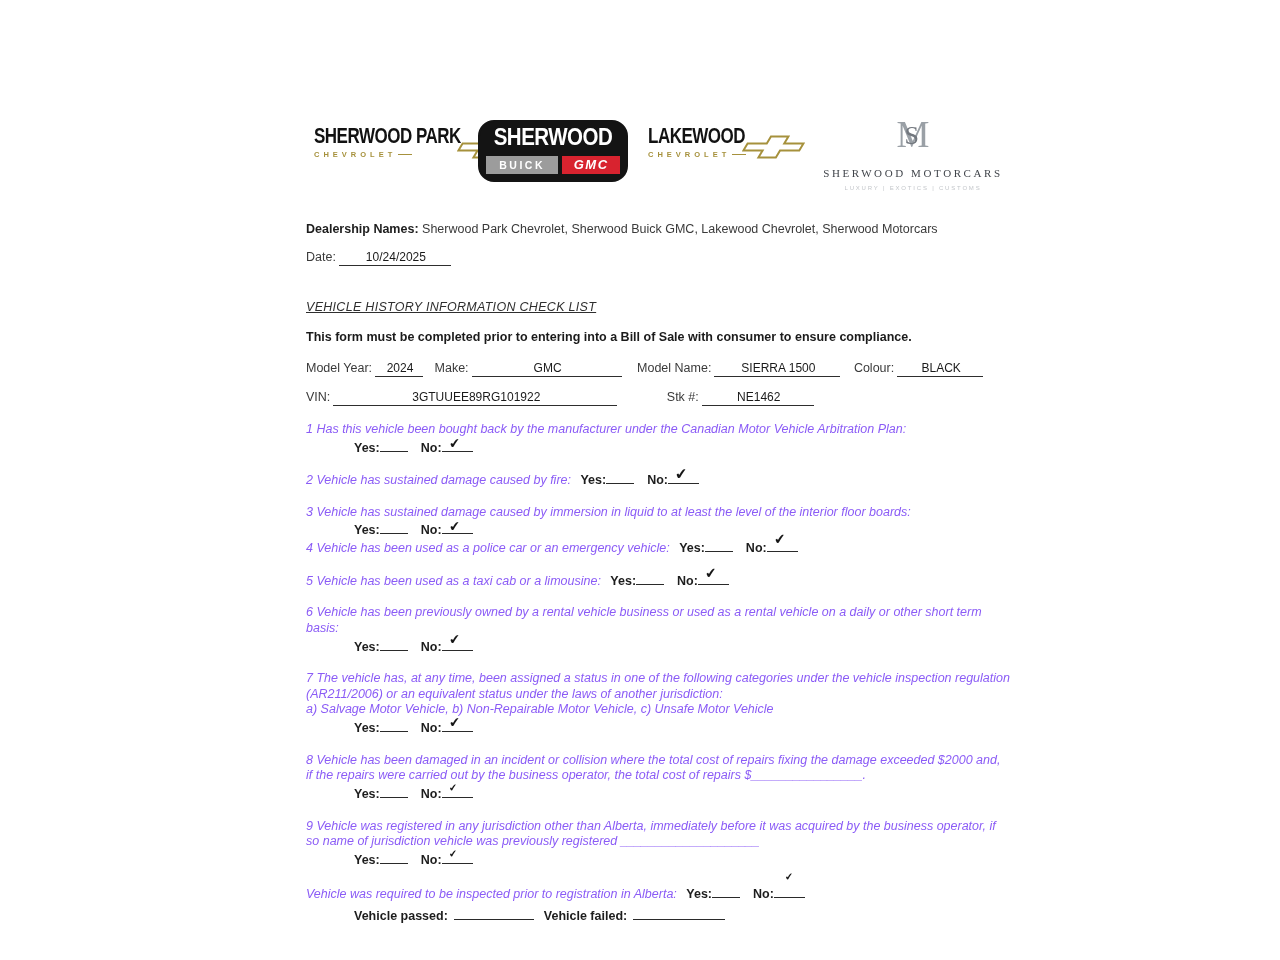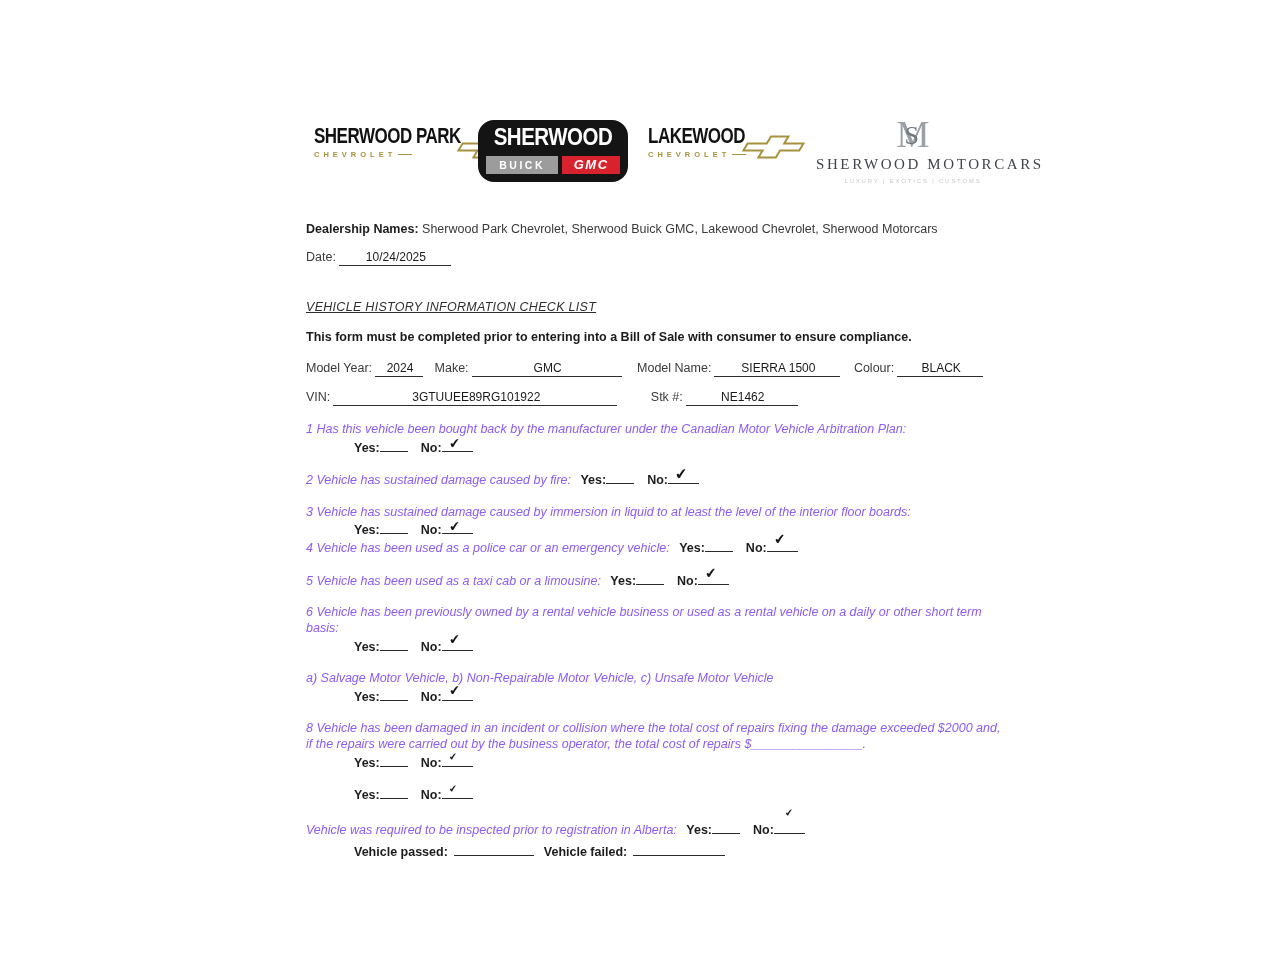--- a/index.html
+++ b/index.html
@@ -26,35 +26,35 @@
   .sbg-buick{background:var(--buick-gray);color:#fff;flex:1.25;text-align:center;
              font-size:10.5px;letter-spacing:2.5px;padding:3px 0 2px;font-weight:700;}
   .sbg-gmc{background:var(--gmc-red);color:#fff;flex:1;text-align:center;
            font-size:13px;letter-spacing:1.5px;padding:1px 0;font-weight:800;font-style:italic;}
 
   .logo-sm{position:absolute;left:510px;top:0;width:194px;text-align:center;}
   .ms{position:relative;height:38px;}
   .ms-m{font-family:"Liberation Serif",serif;font-size:37px;line-height:38px;color:#9aa0a6;}
   .ms-s{position:absolute;left:50%;top:4px;transform:translateX(-58%);
         font-family:"Liberation Serif",serif;font-size:26px;color:#72777e;}
-  .sm-name{font-family:"Liberation Serif",serif;font-size:15px;letter-spacing:2.6px;
-           color:#41454b;margin-top:1px;white-space:nowrap;}
+  .sm-name{font-family:"Liberation Serif",serif;font-size:11px;letter-spacing:2.6px;
+           color:#41454b;margin-top:13px;white-space:nowrap;}
   .sm-tag{font-size:6px;letter-spacing:1.8px;color:#c3c6ca;margin-top:4px;}
 
   
   .dealer{margin-top:38px;}
   .dateline{margin-top:12px;}
   .title{margin-top:34px;font-style:italic;text-decoration:underline;letter-spacing:0.3px;color:#2f2f2f;}
   .notice{margin-top:15px;font-weight:700;color:#1b1b1b;}
 
   
   .row1{margin-top:15px;white-space:nowrap;}
   .row2{margin-top:13px;white-space:nowrap;}
   .lab{margin-right:3px;}
-  .ml8{margin-left:8px;} .ml12{margin-left:12px;} .ml10{margin-left:10px;} .ml30{margin-left:30px;}
+  .ml8{margin-left:8px;} .ml12{margin-left:12px;} .ml10{margin-left:10px;} .ml30{margin-left:46px;}
   .u{display:inline-block;border-bottom:1.2px solid #2e2e2e;min-height:13px;
      padding:0 2px 0 4px;color:#1a1a1a;font-size:12px;vertical-align:baseline;text-align:center;}
   .w48{min-width:42px;} .w150{min-width:144px;} .w95{min-width:120px;} .w85{min-width:80px;}
   .w285{min-width:278px;} .w110{min-width:106px;} .w112{min-width:106px;}
 
   
   .q{margin-top:16px;}
   .q-tight{margin-top:1px;}
   .q-text{color:#8b5cf6;font-style:italic;}
   .yn{padding-left:48px;margin-top:2px;font-weight:700;color:#1d1d1d;white-space:nowrap;}
@@ -191,34 +191,36 @@
   </div>
 
   <div class="q">
     <div class="q-text">6 Vehicle has been previously owned by a rental vehicle business or used as a rental vehicle on a daily or other short term basis:</div>
     <div class="yn">
       <span>Yes:</span><span class="blank"></span><span class="gap"></span><span>No:</span><span class="blank nb"><span class="check c6">✔</span></span>
     </div>
   </div>
 
   <div class="q">
+    <div class="q-text">7 The vehicle has, at any time, been assigned a status in one of the following categories under the vehicle inspection regulation (AR211/2006) or an equivalent status under the laws of another jurisdiction:</div>
     <div class="q-text">a) Salvage Motor Vehicle, b) Non-Repairable Motor Vehicle, c) Unsafe Motor Vehicle</div>
     <div class="yn">
       <span>Yes:</span><span class="blank"></span><span class="gap"></span><span>No:</span><span class="blank nb"><span class="check c7">✔</span></span>
     </div>
   </div>
 
   <div class="q">
     <div class="q-text">8 Vehicle has been damaged in an incident or collision where the total cost of repairs fixing the damage exceeded $2000 and, if the repairs were carried out by the business operator, the total cost of repairs $________________.</div>
     <div class="yn">
       <span>Yes:</span><span class="blank"></span><span class="gap"></span><span>No:</span><span class="blank nb"><span class="check c8">✔</span></span>
     </div>
   </div>
 
   <div class="q">
+    <div class="q-text">9 Vehicle was registered in any jurisdiction other than Alberta, immediately before it was acquired by the business operator, if so name of jurisdiction vehicle was previously registered ____________________</div>
     <div class="yn">
       <span>Yes:</span><span class="blank"></span><span class="gap"></span><span>No:</span><span class="blank nb"><span class="check c9">✔</span></span>
     </div>
   </div>
 
   <div class="insp">
     <span class="q-text">Vehicle was required to be inspected prior to registration in Alberta:</span>
     <span class="yn-in">
       <span>Yes:</span><span class="blank"></span><span class="gap"></span><span>No:</span><span class="blank nb"><span class="check cfin">✔</span></span>
     </span>

